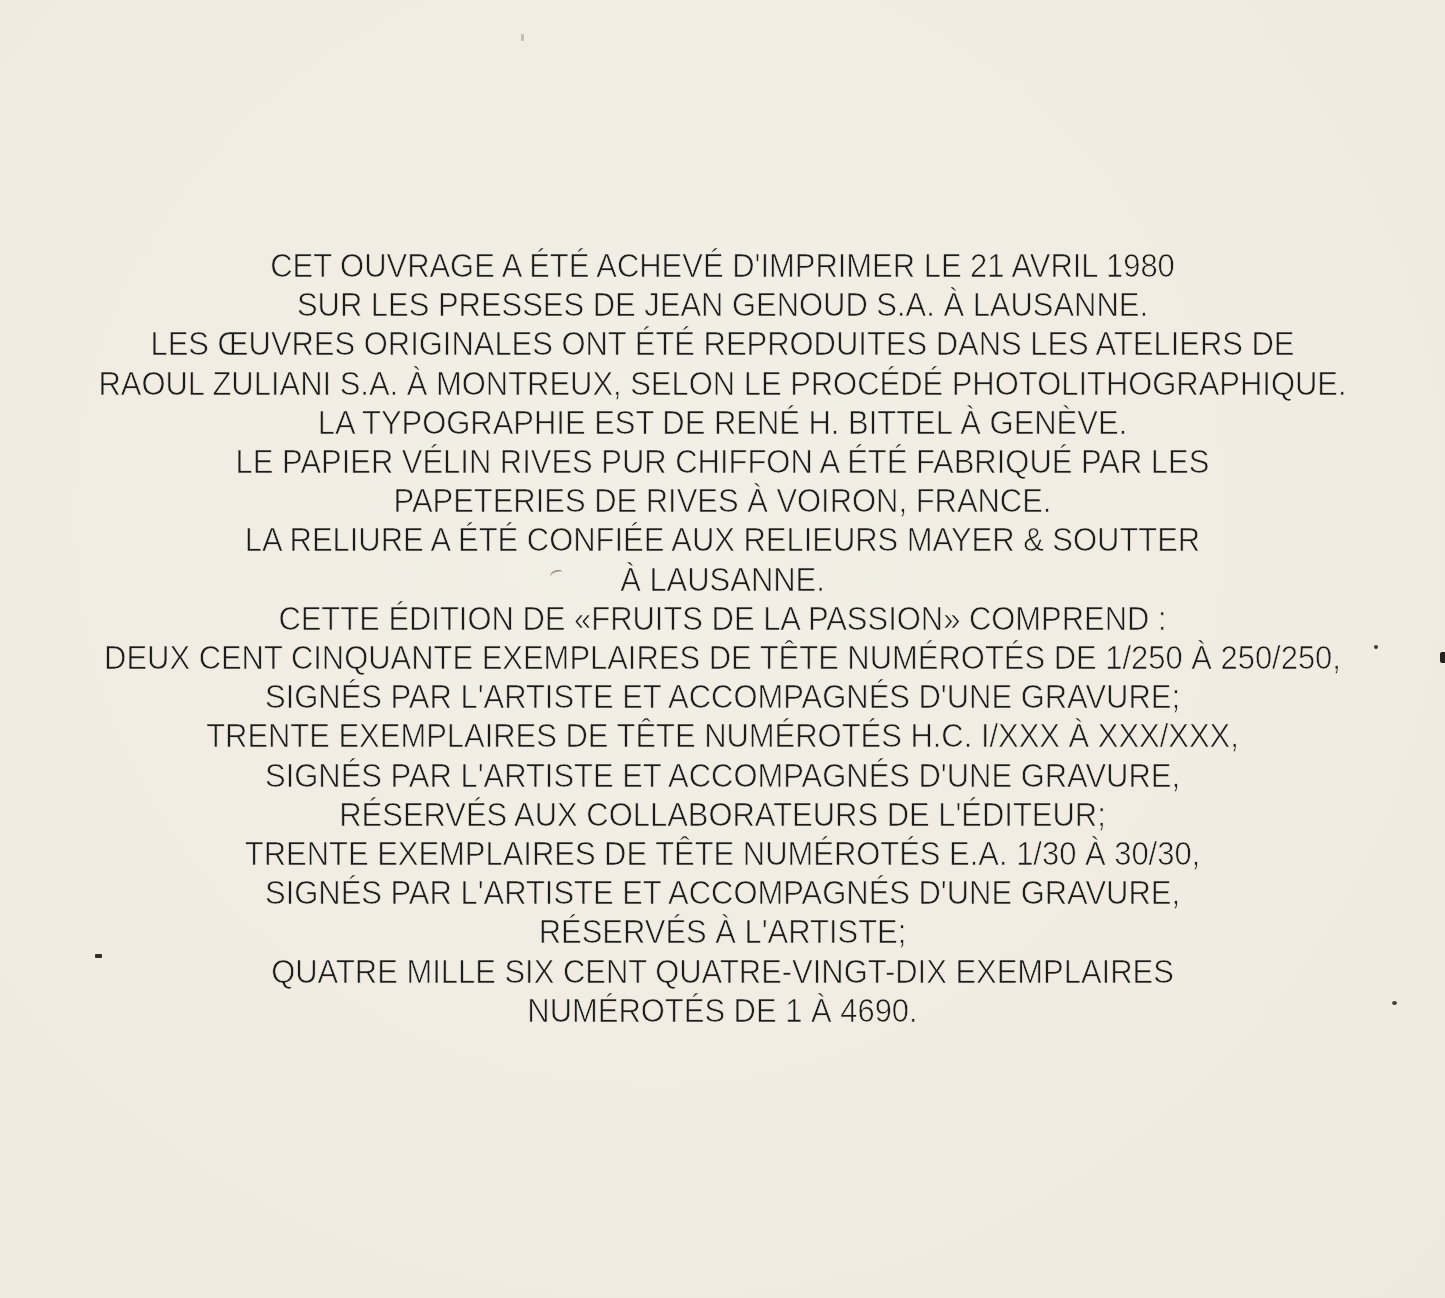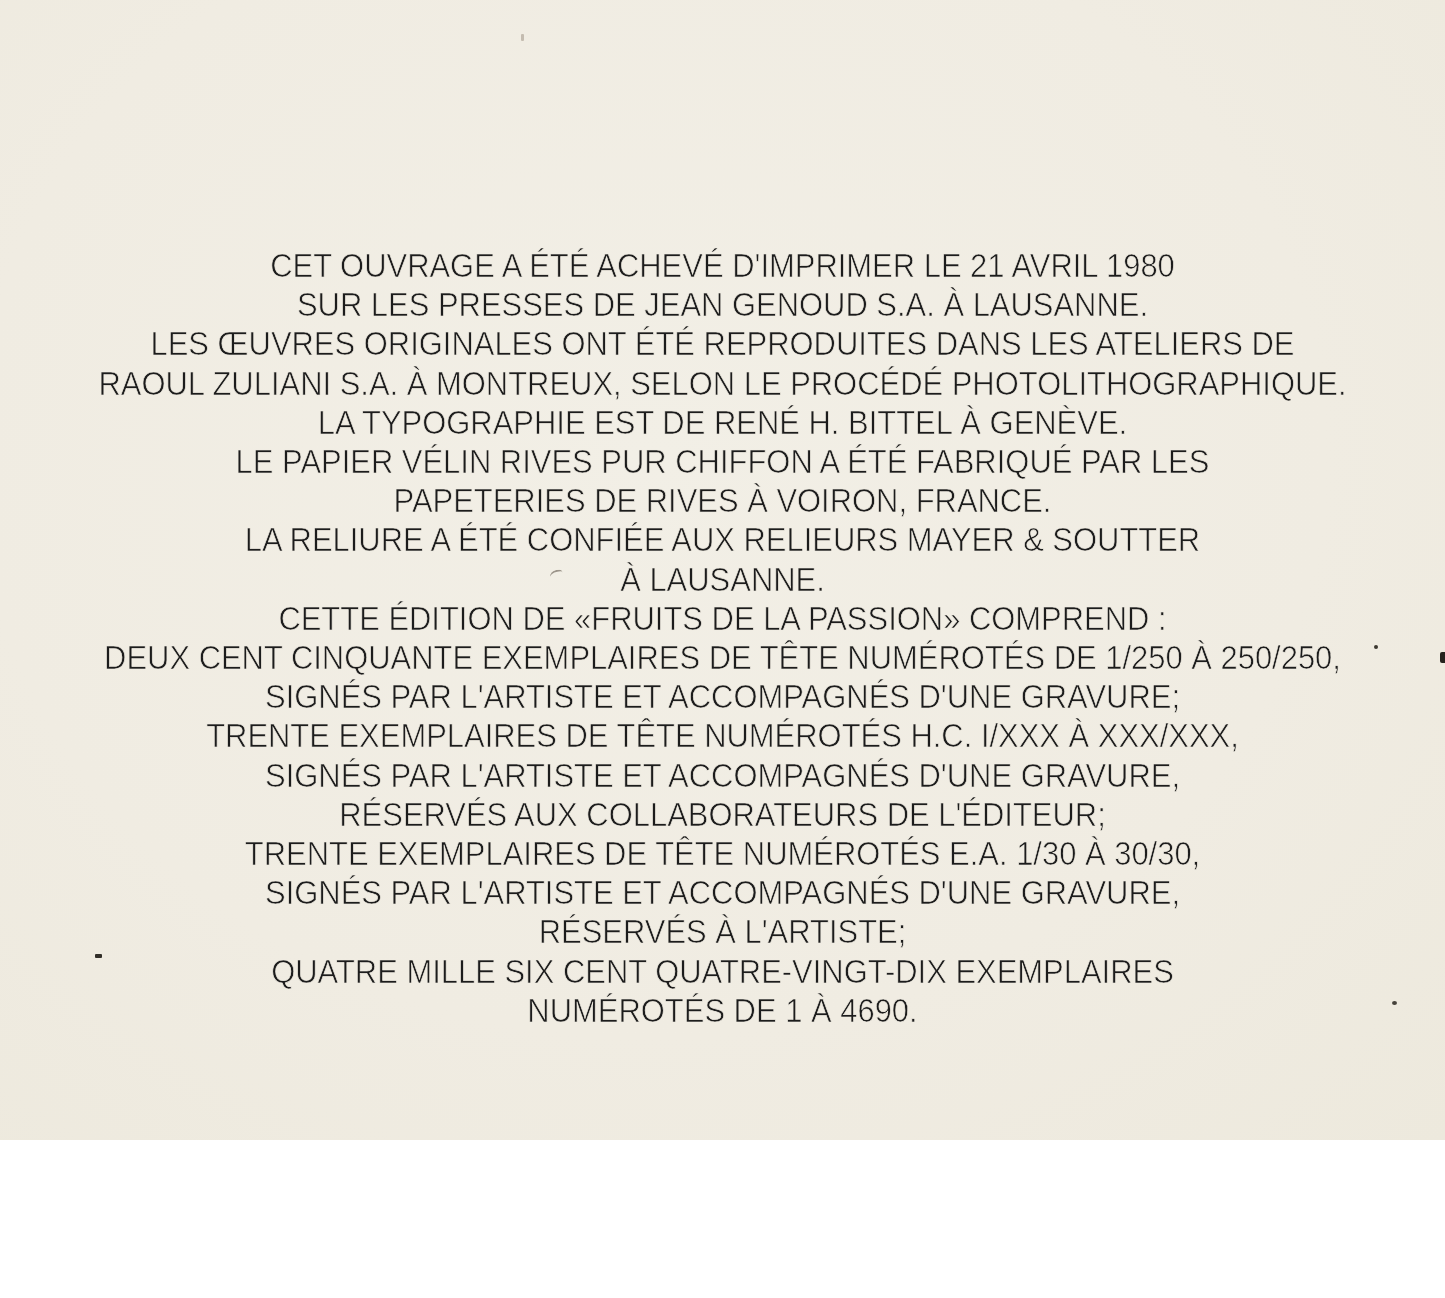--- a/index.html
+++ b/index.html
@@ -2,21 +2,21 @@
 <html><head>
 <meta charset="utf-8">
 <style>
   html, body {
     margin: 0;
     padding: 0;
   }
   .page {
     position: relative;
     width: 1445px;
-    height: 1140px;
+    height: 1298px;
     overflow: hidden;
     background: radial-gradient(ellipse at 45% 40%, #f2efe6 0%, #f0ece2 60%, #ede9dd 100%);
   }
   .colophon {
     position: absolute;
     top: 246px;
     left: 0;
     width: 1445px;
     text-align: center;
     font-family: "Liberation Sans", sans-serif;

